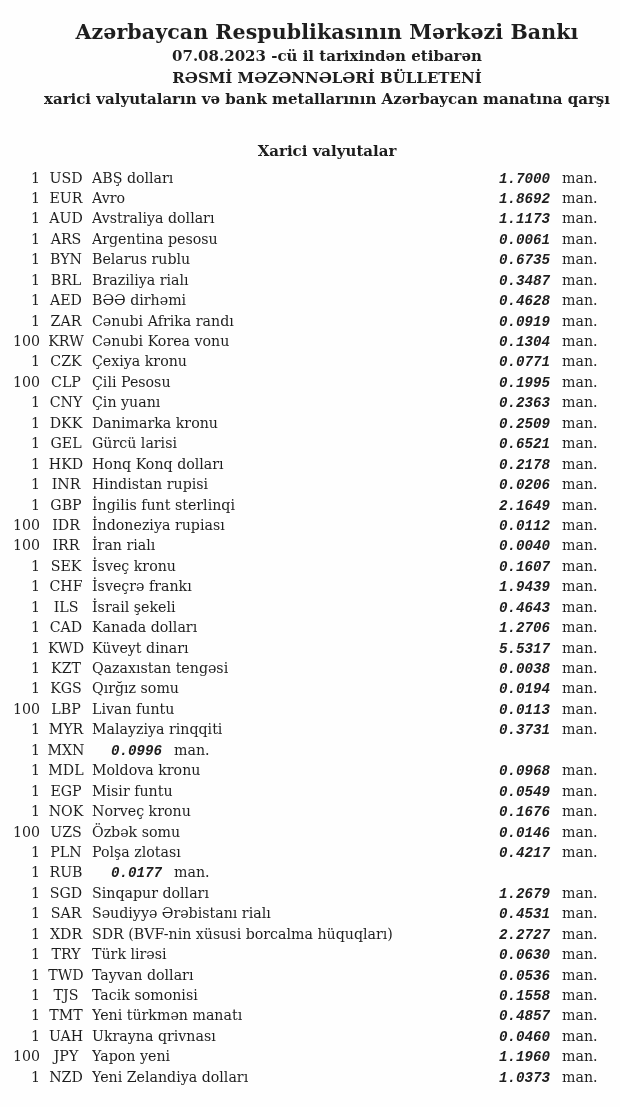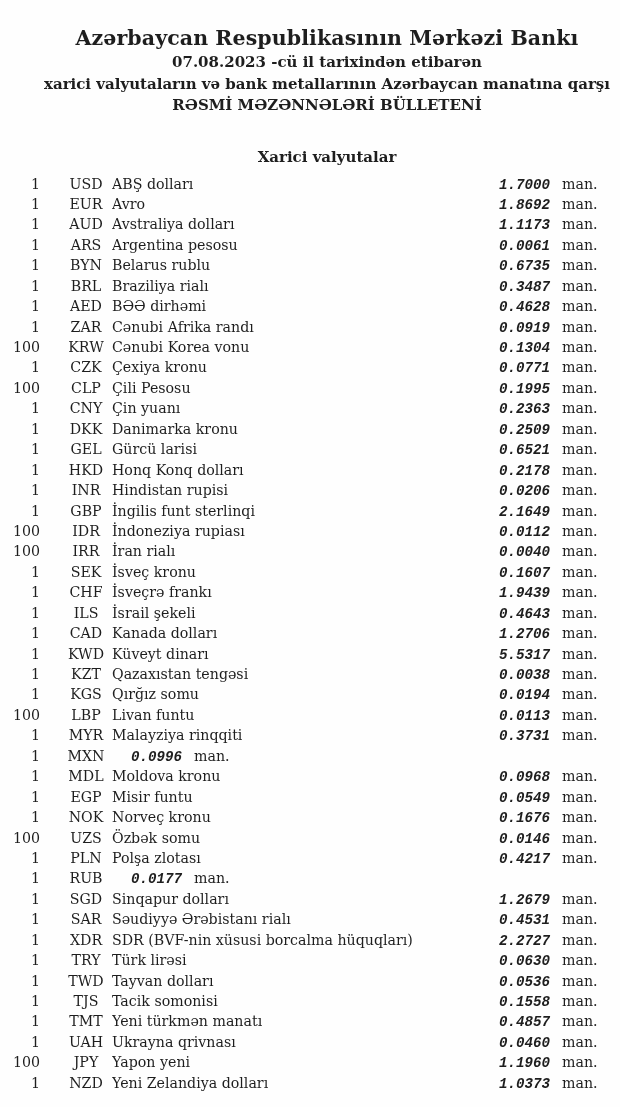--- a/index.html
+++ b/index.html
@@ -13,21 +13,21 @@
     height: 1107px;
     background: #fefefe;
     font-family: "DejaVu Serif", "Liberation Serif", serif;
     color: #1e1e1e;
     overflow: hidden;
     box-sizing: border-box;
   }
   .header {
     width: 586px;
     margin-left: 34px;
-    padding-top: 25px;
+    padding-top: 19px;
     text-align: center;
   }
   .title {
     font-size: 20.5px;
     font-weight: bold;
     line-height: 27px;
     letter-spacing: 0.1px;
     white-space: nowrap;
   }
   .hline {
@@ -57,21 +57,21 @@
     font-size: 14.2px;
   }
   .qty {
     flex: none;
     width: 40px;
     text-align: right;
   }
   .code {
     flex: none;
     width: 52px;
-    margin-left: 20px;
+    margin-left: 0;
     text-align: center;
   }
   .name {
     flex: 1;
     margin-left: 0;
     white-space: nowrap;
     overflow: hidden;
   }
   .rate {
     flex: none;
@@ -88,22 +88,22 @@
     text-align: left;
   }
 </style>
 </head>
 <body>
 
 <div class="page">
   <div class="header">
     <div class="title">Azərbaycan Respublikasının Mərkəzi Bankı</div>
     <div class="hline">07.08.2023 -cü il tarixindən etibarən</div>
+    <div class="hline">RƏSMİ MƏZƏNNƏLƏRİ BÜLLETENİ</div>
     <div class="hline">xarici valyutaların və bank metallarının Azərbaycan manatına qarşı</div>
-    <div class="hline">RƏSMİ MƏZƏNNƏLƏRİ BÜLLETENİ</div>
   </div>
 
   <div class="section-title">Xarici valyutalar</div>
 
   <div class="rates" id="rates-table">
       <div class="row">
         <span class="qty">1</span>
         <span class="code">USD</span>
         <span class="name">ABŞ dolları</span>
         <span class="rate">1.7000</span>

